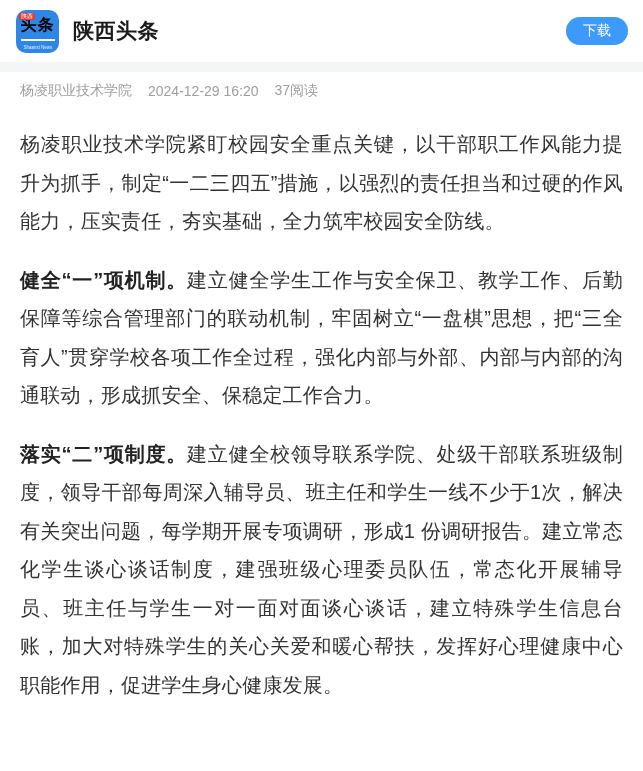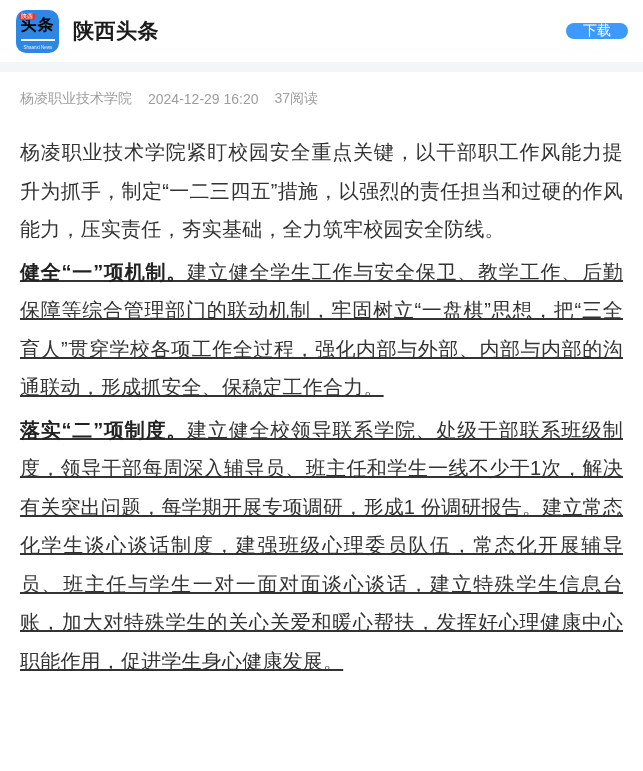--- a/index.html
+++ b/index.html
@@ -64,21 +64,21 @@
   }
   .site-name {
     margin-left: 14px;
     font-size: 21px;
     font-weight: 700;
     color: #1b1b1b;
     letter-spacing: .5px;
   }
   .spacer { flex: 1; }
   .download-btn {
-    width: 62px; height: 16px;
+    width: 62px; height: 28px;
     border: none;
     border-radius: 14px;
     background: #3D9AFB;
     color: #ffffff;
     font-size: 14px;
     font-family: inherit;
     display: flex;
     align-items: center;
     justify-content: center;
     cursor: pointer;
@@ -132,37 +132,37 @@
     padding-top: 26px;
     font-size: 25px;
     line-height: 39px;
     font-weight: 700;
     color: #222222;
     letter-spacing: .5px;
   }
   .article-meta {
     position: relative;
     z-index: 1;
-    margin-top: 24px;
+    margin-top: 16px;
     display: flex;
     align-items: center;
     gap: 16px;
     font-size: 14px;
     color: #9e9e9e;
   }
   .article-body { position: relative; z-index: 1; }
   .article-body p {
     margin-top: 25px;
     font-size: 20px;
     line-height: 38.5px;
     color: #333333;
     text-align: justify;
     letter-spacing: .2px;
   }
-  .article-body p + p { margin-top: 4px; text-decoration: underline; }
+  .article-body p + p { margin-top: 20px; }
   .article-body p strong { color: #222222; font-weight: 700; }
 </style>
 </head>
 <body>
 
 <div class="header">
   <div class="logo">
     <span class="logo-badge">陕西</span>
     <span class="logo-main">头条</span>
     <span class="logo-sub">Shaanxi News</span>

